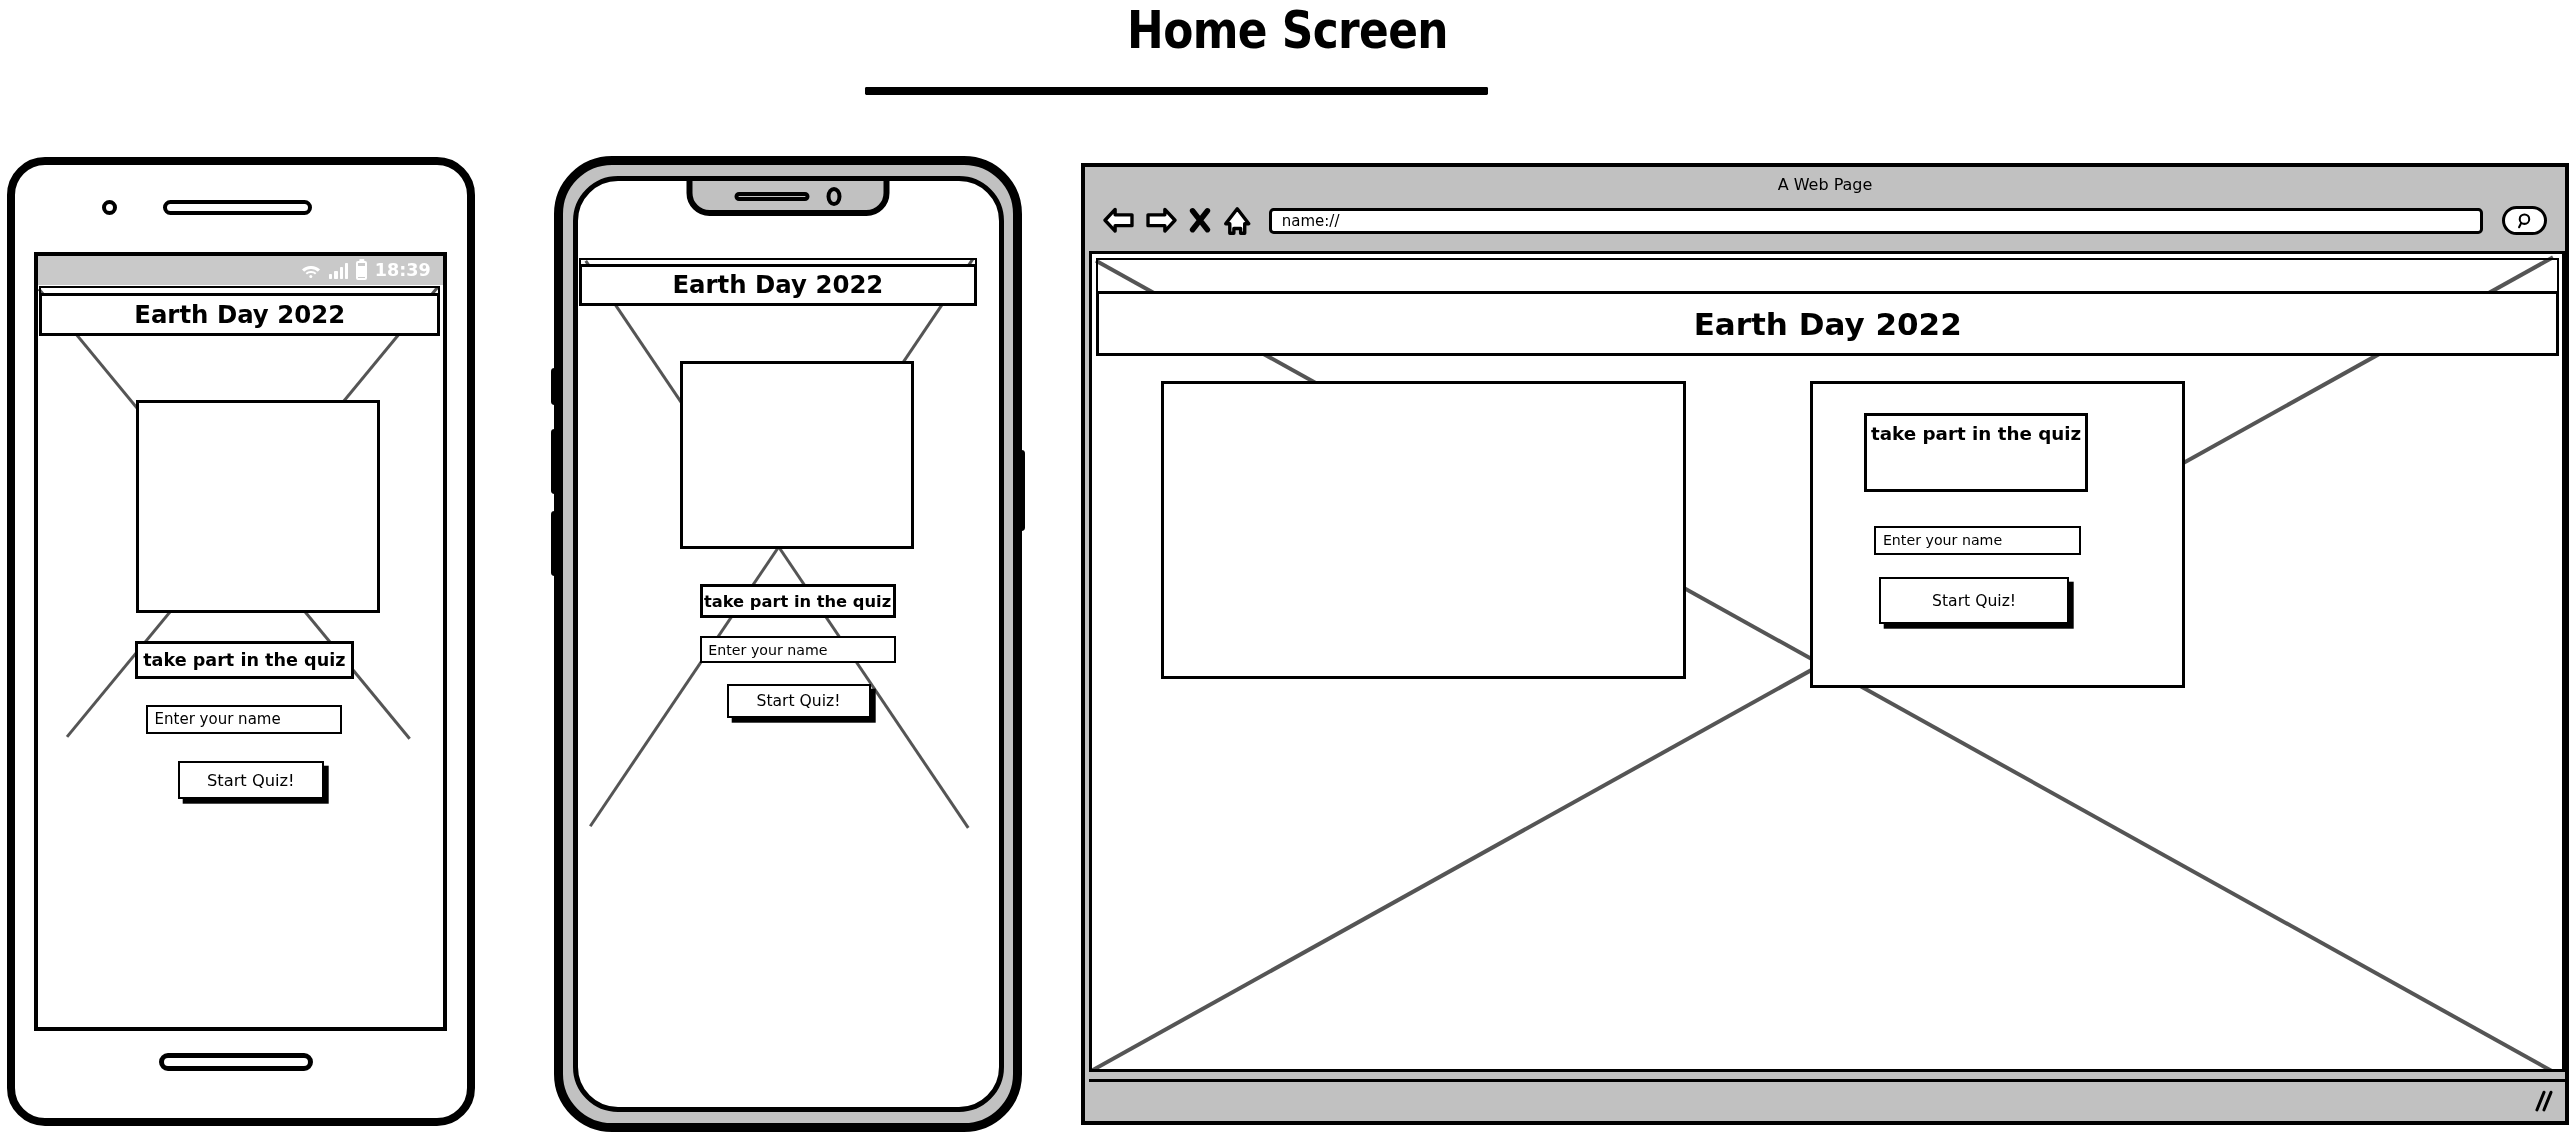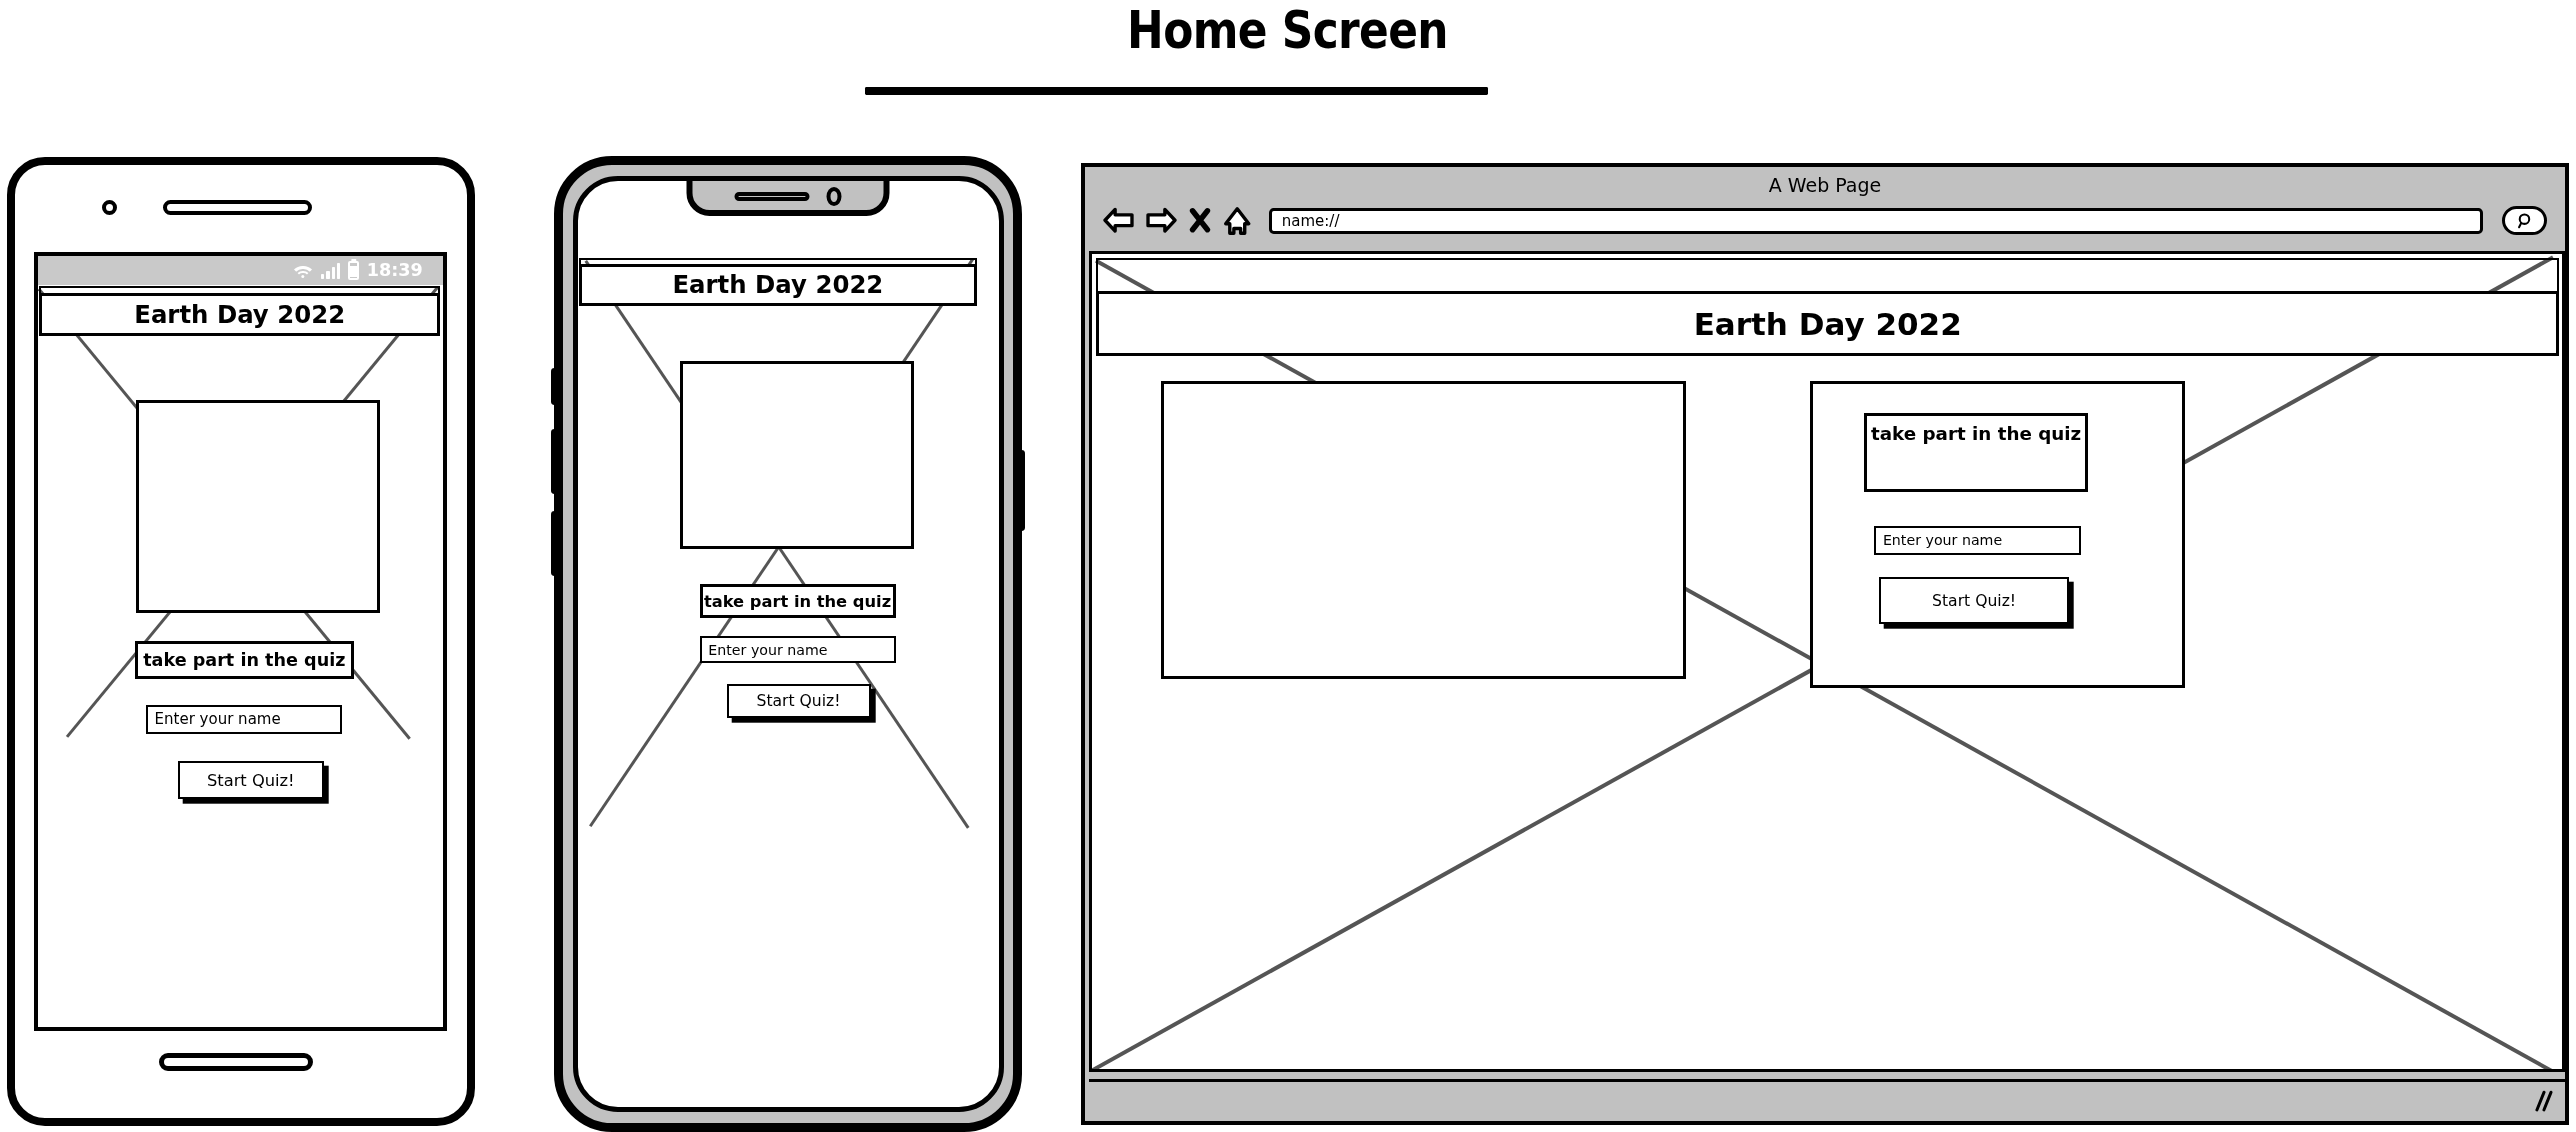--- a/index.html
+++ b/index.html
@@ -110,21 +110,21 @@
   #android-statusbar {
     position: absolute;
     left: 0; top: 0;
     width: 100%;
     height: 29px;
     background: #c9c9c9;
     display: flex;
     align-items: center;
     justify-content: flex-end;
     gap: 7.5px;
-    padding-right: 20px;
+    padding-right: 12px;
     box-sizing: border-box;
   }
   #android-statusbar .clock {
     color: #fff;
     font-size: 17.6px;
     font-weight: bold;
     letter-spacing: 0px;
     line-height: 1;
   }
 
@@ -394,21 +394,21 @@
     position: absolute;
     left: 0; top: 0;
     width: 100%;
     height: 35px;
     display: flex;
     align-items: center;
     justify-content: center;
     box-sizing: border-box;
   }
   #browser-title {
-    font-size: 19px;
+    font-size: 16px;
     color: #000;
   }
   #browser-toolbar {
     position: absolute;
     left: 0;
     top: 30px;
     width: 100%;
     height: 47px;
     display: flex;
     align-items: center;

